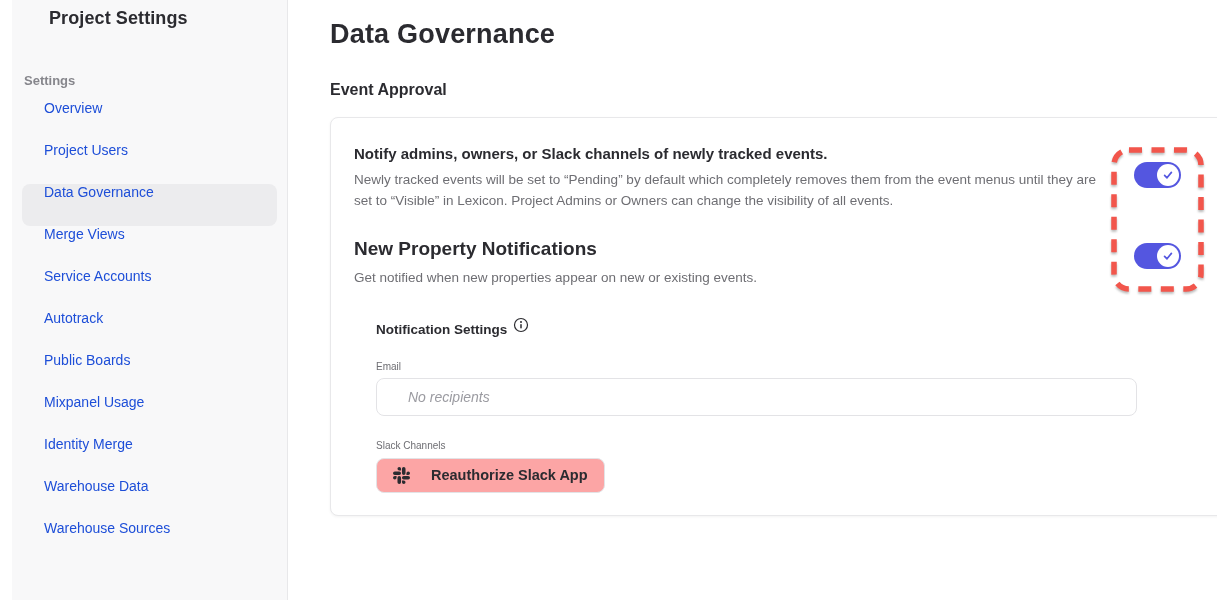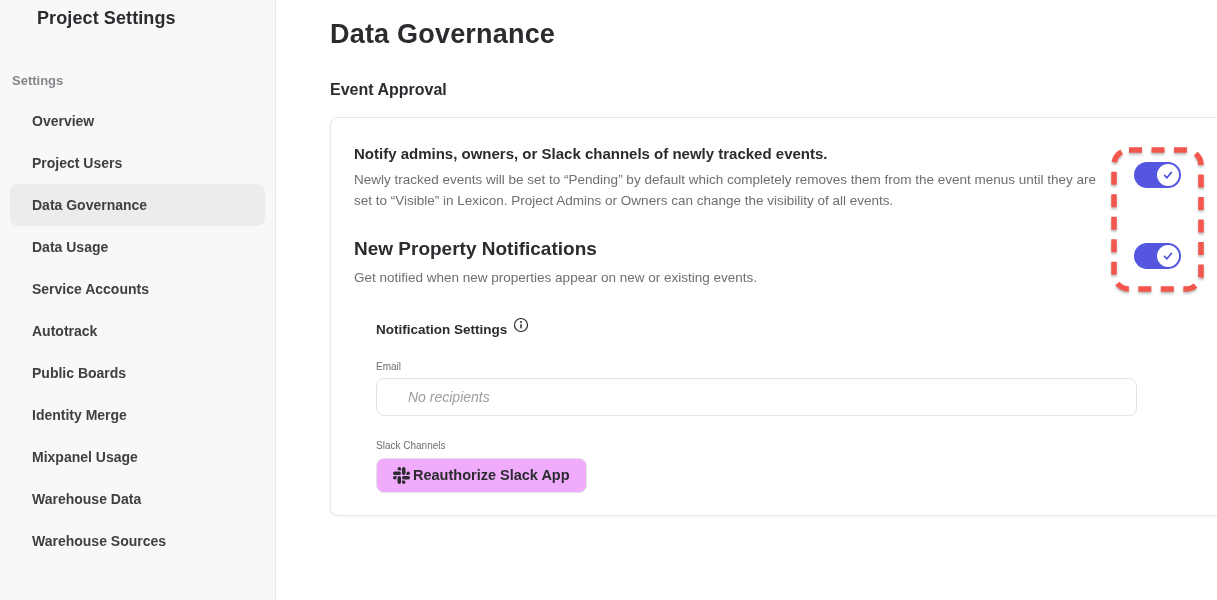--- a/index.html
+++ b/index.html
@@ -6,39 +6,39 @@
   html, body { width: 1217px; height: 600px; overflow: hidden; }
   body {
     font-family: "Liberation Sans", sans-serif;
     background: #ffffff;
     color: #2b2b30;
     position: relative;
   }
 
   
   .sidebar {
-    position: absolute; left: 0; top: 0; bottom: 0;
+    position: absolute; left: 12px; top: 0; bottom: 0;
     width: 276px;
     background: #f8f8f9;
     border-right: 1px solid #e8e8ea;
   }
   .sidebar-title {
     margin: 8px 0 0 37px;
     font-size: 18px; font-weight: 700; letter-spacing: .1px;
     color: #2b2b30;
   }
   .section-label {
     margin: 44px 0 0 12px;
     font-size: 13px; font-weight: 700; color: #86868c;
   }
   .nav { margin-top: 12px; }
   .nav-item {
-    height: 42px; display: flex; align-items: center;
+    height: 42px; display: flex; 
     margin: 0 10px; padding-left: 22px;
-    font-size: 14px; font-weight: 700; color: #404040;
+    font-size: 14px; font-weight: 400; color: #1d4ed8;
     border-radius: 8px; cursor: pointer;
   }
   .nav-item.selected { background: #ececee; }
 
   
   .main { position: absolute; left: 276px; top: 0; right: 0; bottom: 0; padding-left: 54px; }
   .page-title { margin-top: 19px; font-size: 27px; font-weight: 700; letter-spacing: .2px; }
   .section-title { margin-top: 31px; font-size: 16px; font-weight: 700; }
 
   .card {
@@ -70,23 +70,23 @@
     width: 761px; height: 38px;
     border: 1px solid #e3e3e6; border-radius: 8px;
     padding: 0 31px; font-size: 14px; color: #2b2b30;
     font-family: "Liberation Sans", sans-serif;
     outline: none; background: #fff;
   }
   .email-input::placeholder { color: #9b9ba1; font-style: italic; }
 
   .slack-btn {
     margin-top: 7px;
-    display: inline-flex; align-items: center; gap: 3px;
+    display: inline-flex; align-items: center; gap: 21px;
     height: 35px; padding: 0 16px;
-    background: #f0abfc; border: 1px solid #e3e3e6; border-radius: 8px;
+    background: #fca5a5; border: 1px solid #e3e3e6; border-radius: 8px;
     font-family: "Liberation Sans", sans-serif;
     font-size: 14.5px; font-weight: 600; color: #2b2b30;
     cursor: pointer;
   }
 
   
   .toggle {
     position: absolute; width: 47px; height: 26px;
     background: #5456e0; border-radius: 13px;
     cursor: pointer;
@@ -119,36 +119,36 @@
       <div class="nav-item">
           <span>Overview</span>
         </div>
       <div class="nav-item">
           <span>Project Users</span>
         </div>
       <div class="nav-item selected">
           <span>Data Governance</span>
         </div>
       <div class="nav-item">
-          <span>Data Usage</span>
+          <span>Merge Views</span>
         </div>
       <div class="nav-item">
           <span>Service Accounts</span>
         </div>
       <div class="nav-item">
           <span>Autotrack</span>
         </div>
       <div class="nav-item">
           <span>Public Boards</span>
         </div>
       <div class="nav-item">
+          <span>Mixpanel Usage</span>
+        </div>
+      <div class="nav-item">
           <span>Identity Merge</span>
-        </div>
-      <div class="nav-item">
-          <span>Mixpanel Usage</span>
         </div>
       <div class="nav-item">
           <span>Warehouse Data</span>
         </div>
       <div class="nav-item">
           <span>Warehouse Sources</span>
         </div>
     </nav>
   </aside>
 

